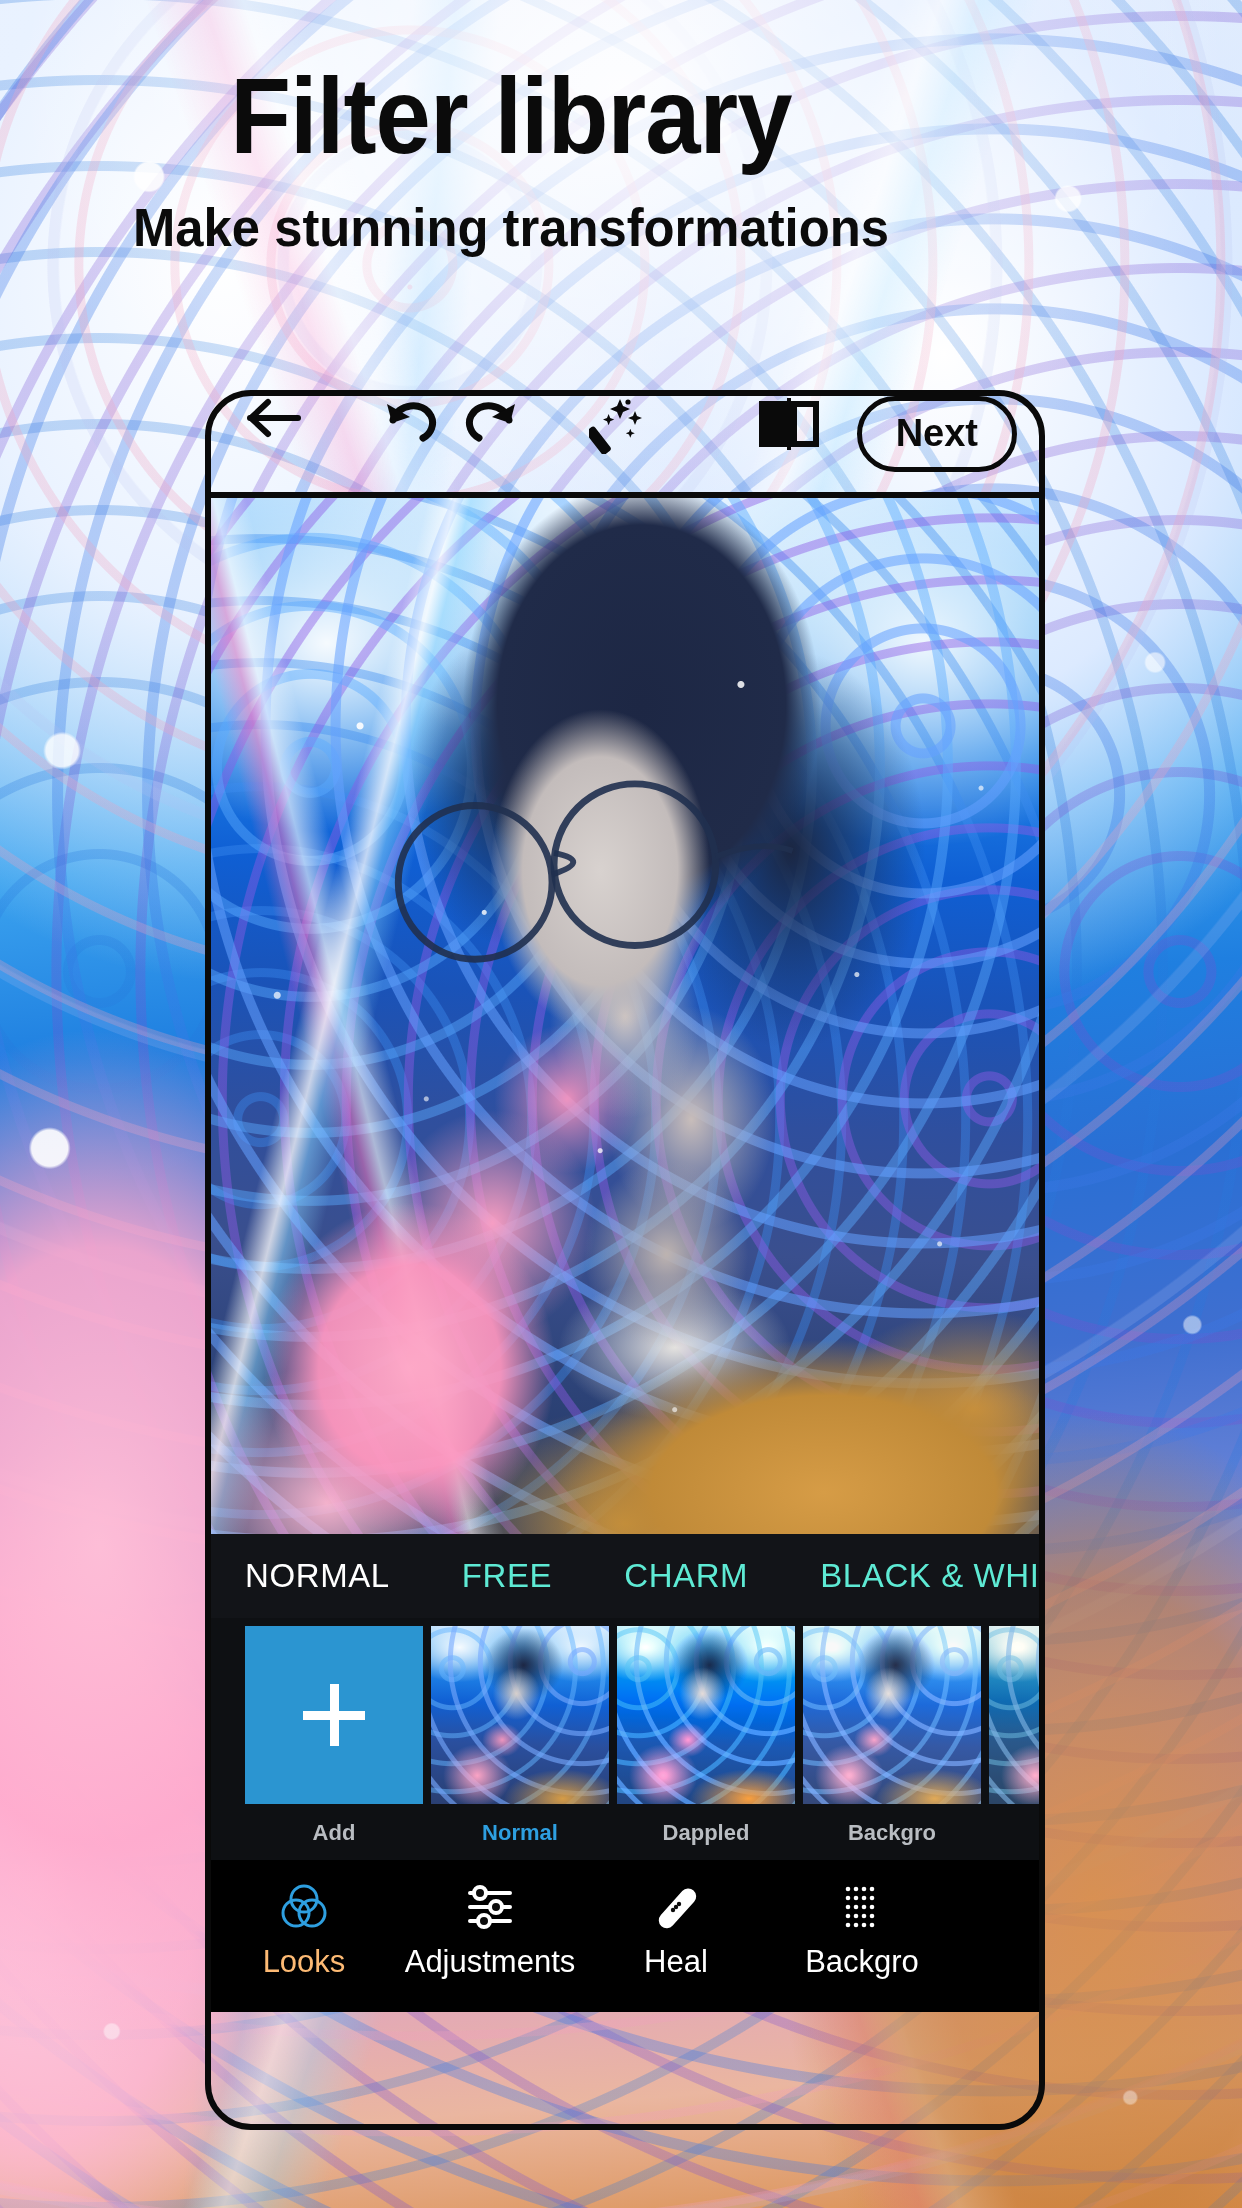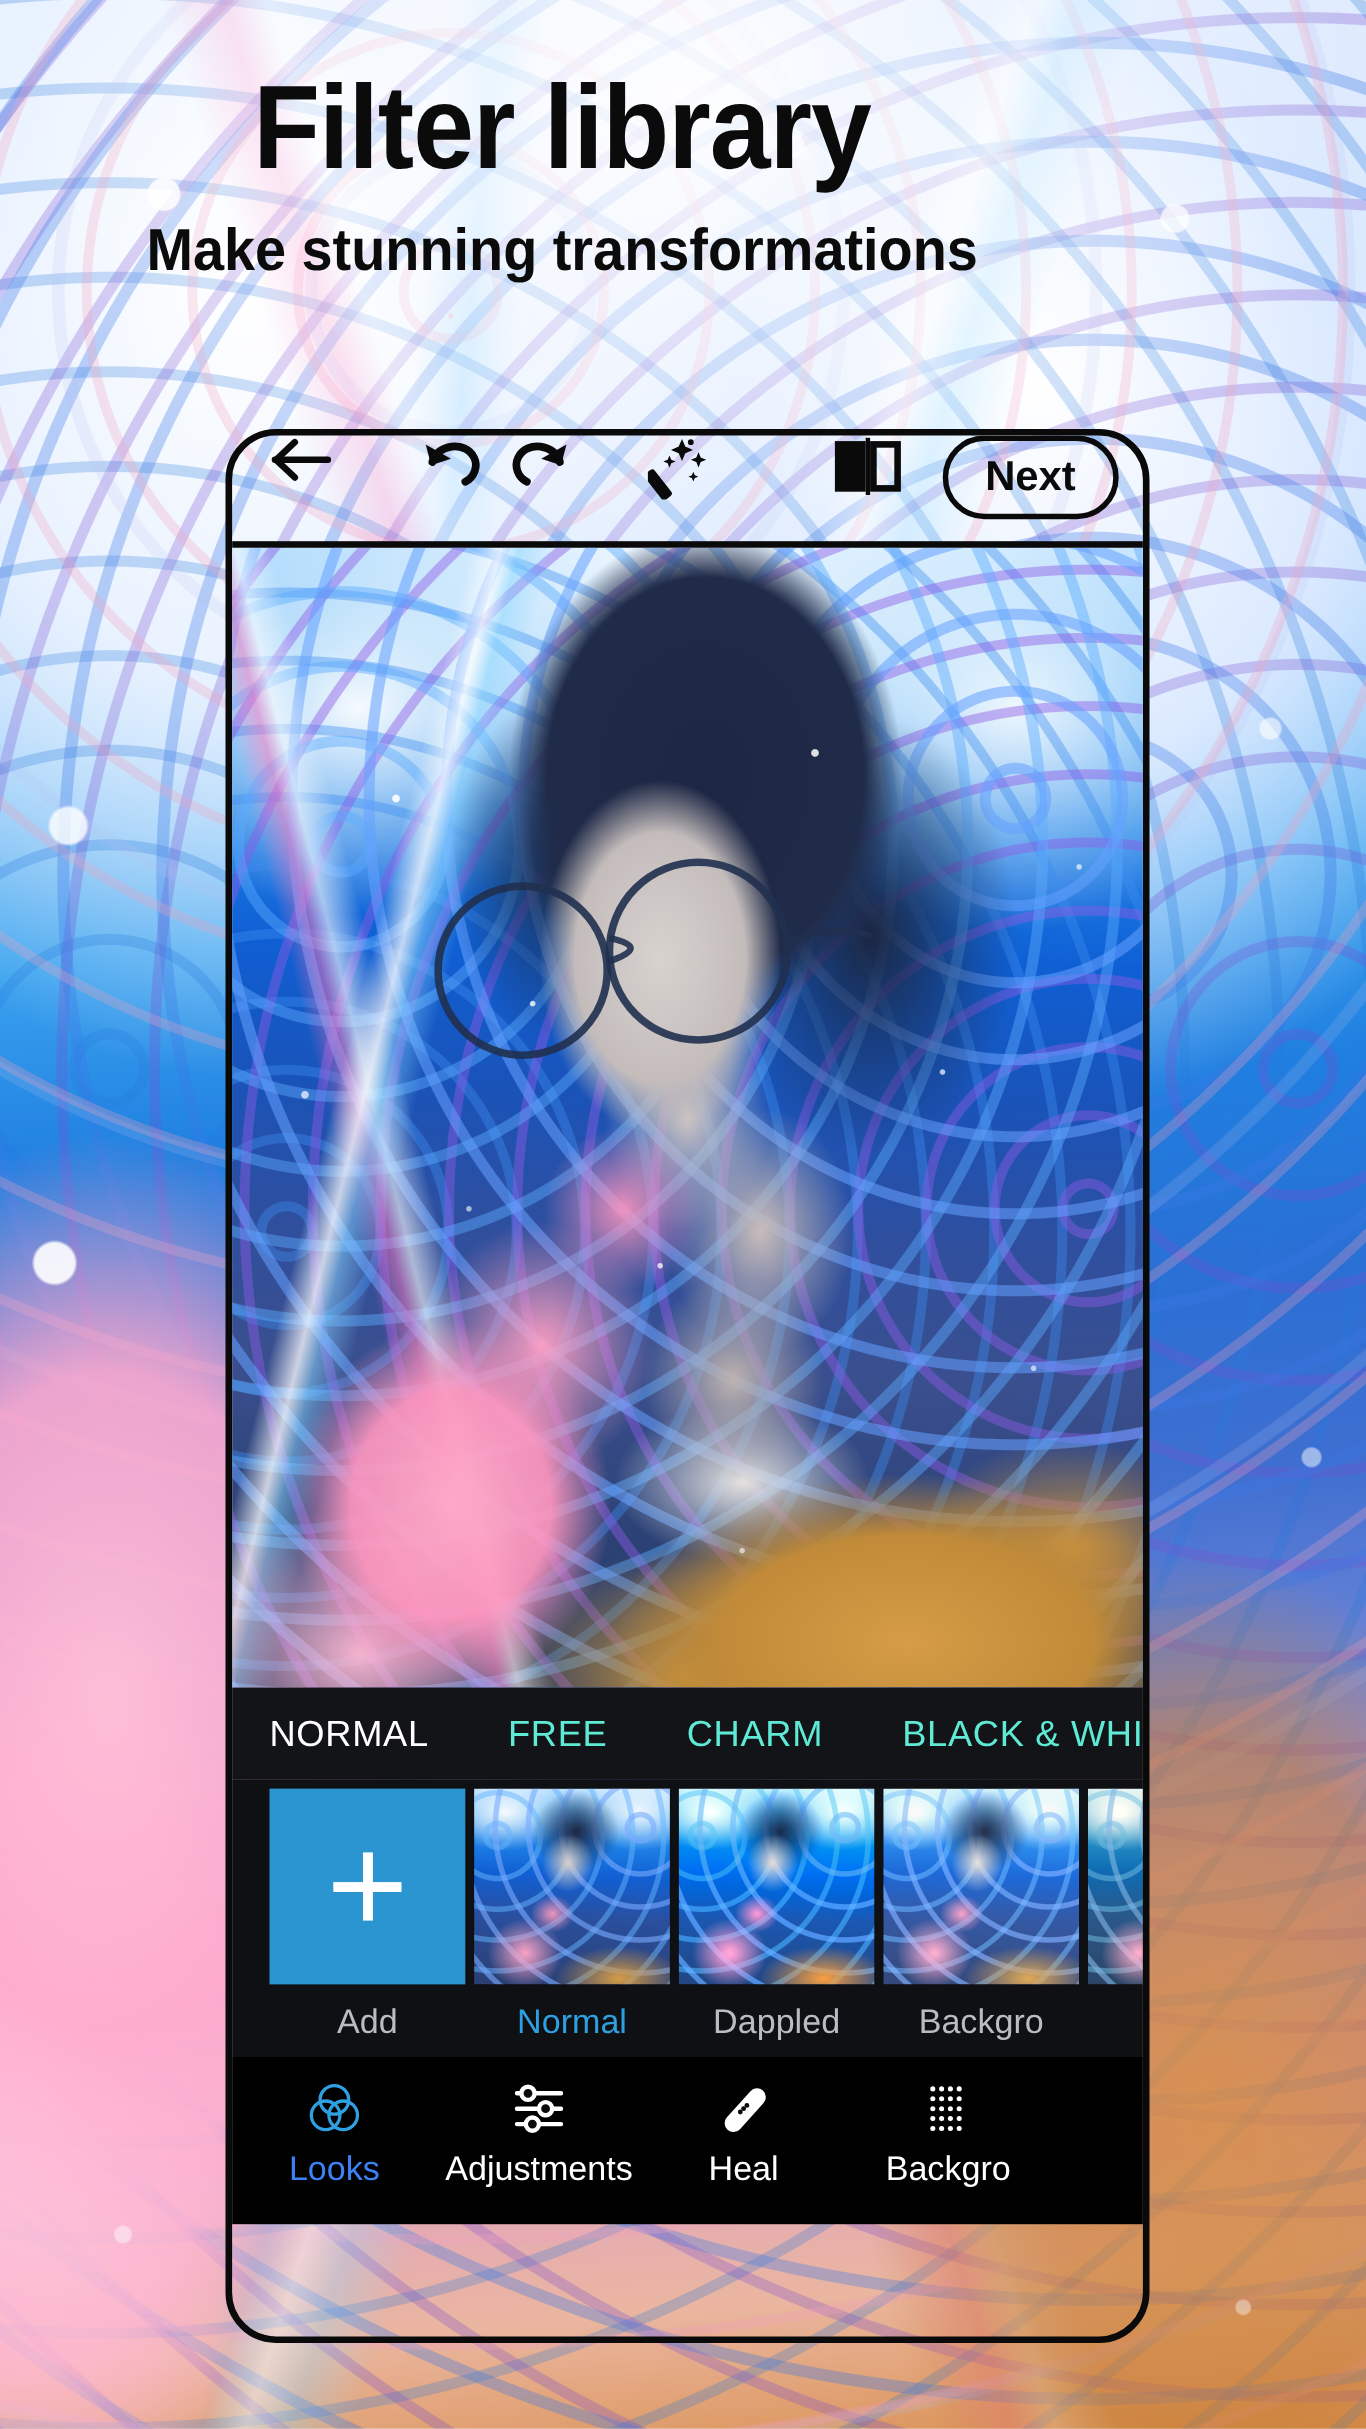--- a/index.html
+++ b/index.html
@@ -256,40 +256,41 @@
     position: absolute; inset: 0;
     background:
       radial-gradient(ellipse 24% 22% at 26% 84%, rgba(255,165,198,.98) 0%, rgba(255,160,195,0) 80%),
       radial-gradient(ellipse 14% 12% at 40% 64%, rgba(255,155,192,.92) 0%, rgba(255,155,192,0) 80%);
   }
   .mini.tint-spring  { filter: saturate(1.2) brightness(1.06) hue-rotate(-6deg); }
   .mini.tint-dappled { filter: saturate(.92) brightness(1.1) contrast(.95); }
   .mini.tint-autumn  { filter: sepia(.25) saturate(1.15) hue-rotate(-12deg); }
 
   .thumb-label {
-    text-align: center; font-size: 31px; color: #b9bdc2;
+    text-align: center; font-size: 22px; color: #b9bdc2;
     padding: 16px 0 14px;
+    font-weight: bold;
   }
   .thumb-label.active { color: #2e9fe0; }
 
   
   #bottomnav {
     background: #000000;
     height: 152px;
     display: flex; align-items: flex-start;
     padding-top: 16px;
     overflow: hidden;
   }
   .nav-item {
     flex: 0 0 auto; width: 186px;
     display: flex; flex-direction: column; align-items: center;
   }
   .nav-ico { height: 62px; display: flex; align-items: center; justify-content: center; }
   .nav-label { font-size: 31px; color: #ffffff; margin-top: 6px; white-space: nowrap; }
-  .nav-item.active .nav-label { color: #3b82f6; }
+  .nav-item.active .nav-label { color: #fdba74; }
 </style>
 </head>
 <body>
 
 <div id="bg">
   <div class="layer bg-base"></div>
   <div class="layer bg-rings"></div>
   <div class="layer bg-neon"></div>
   <div class="layer bg-candy"></div>
   <div class="layer bg-bokeh"></div>

